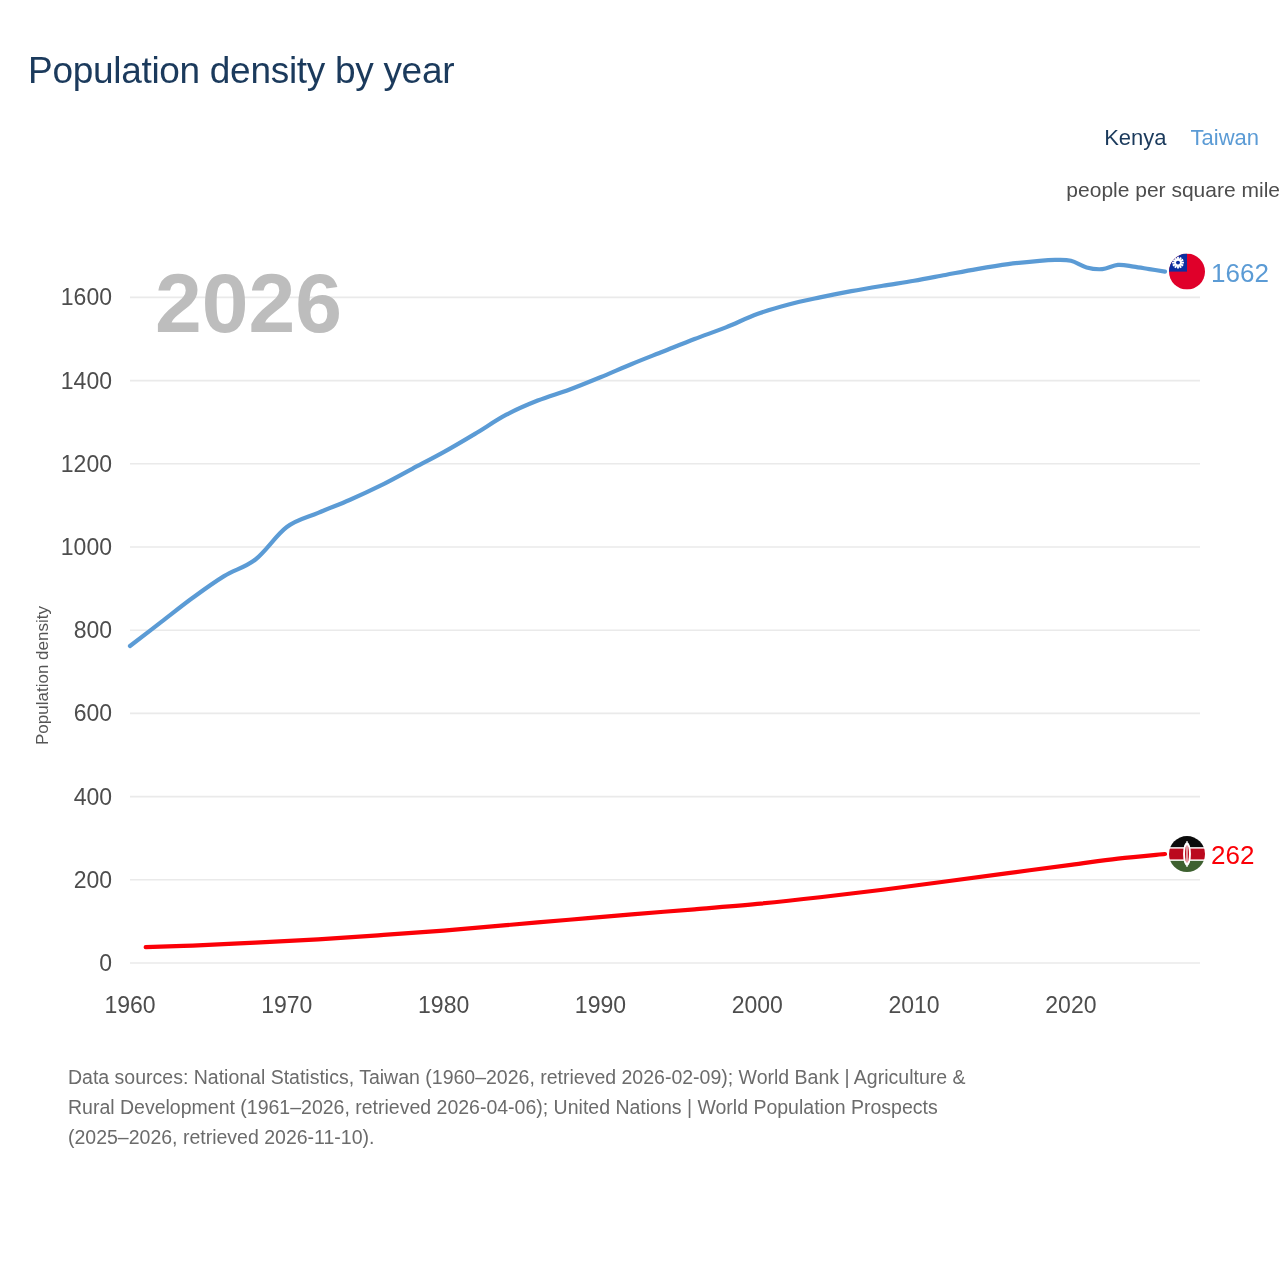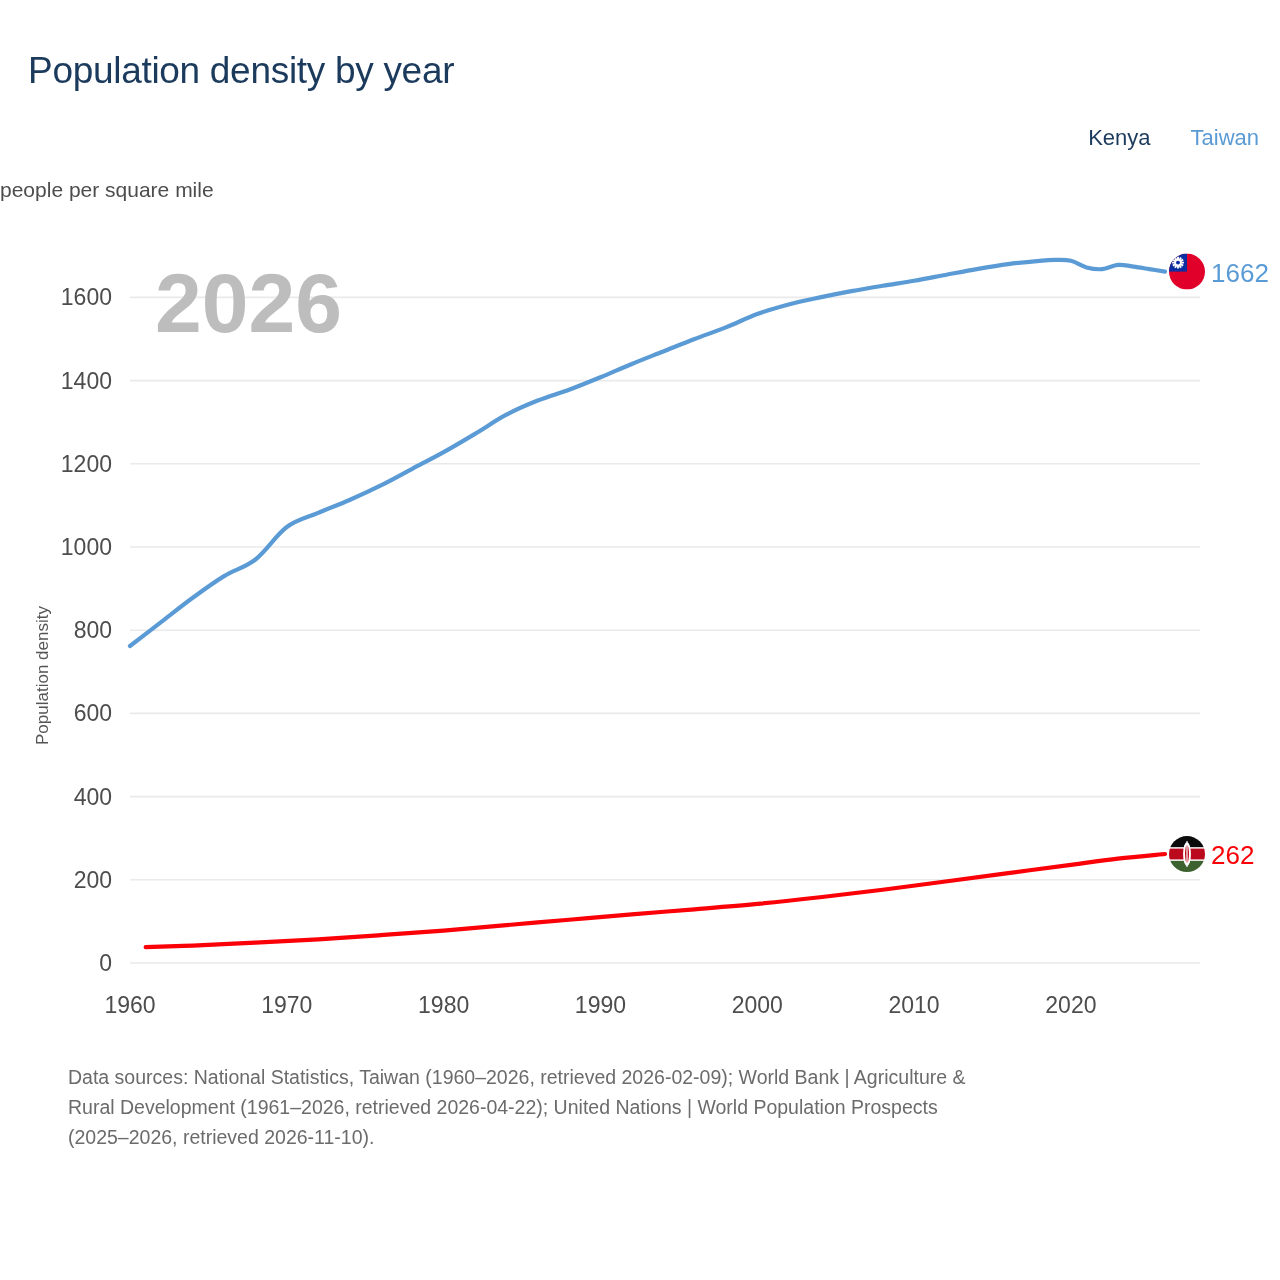--- a/index.html
+++ b/index.html
@@ -41,21 +41,21 @@
     padding: 0 3px 3px 3px;
     text-align: center;
     line-height: 1.05;
   }
   .legend-rule { height: 5px; border-radius: 1px; }
 
   .subtitle {
     position: absolute;
     top: 178px;
     left: 0; width: 1280px;
-    text-align: left;
+    text-align: right;
     font-size: 21px;
     color: #4d4d4d;
   }
   .subtitle span { display: inline-block; transform: translateX(0px); }
 
   .chart-wrap {
     position: absolute;
     left: 0; top: 225px;
     width: 1280px; height: 810px;
   }
@@ -102,21 +102,21 @@
 <div class="page">
 
   <div class="title">Population density by year</div>
 
   <div class="legend">
     <div class="legend-item">
       <div class="legend-label">Kenya</div>
       <div class="legend-rule" id="rule-kenya" style="background: rgb(251, 0, 7);"></div>
     </div>
     <div class="legend-item">
-      <div class="legend-label" style="color: rgb(91, 155, 213); margin-left: 16px;">Taiwan</div>
+      <div class="legend-label" style="color: rgb(91, 155, 213);">Taiwan</div>
       <div class="legend-rule" id="rule-taiwan" style="background: rgb(91, 155, 213);"></div>
     </div>
   </div>
 
   <div class="subtitle">
     <span>people per square mile</span>
   </div>
 
   <div class="chart-wrap">
     <svg id="chart-svg" width="1280" height="810" viewBox="0 0 1280 810">
@@ -201,17 +201,17 @@
               <line x1="1187" y1="616.048" x2="1187" y2="641.9680000000001" stroke="#ffffff" stroke-width="1.2"></line>
             </g>
           </g>
           <text x="1211" y="639.008" class="value-label" fill="#fb0007">262</text>
         </g>
     </svg>
   </div>
 
   <div class="footer">
     <p>Data sources: National Statistics, Taiwan (1960–2026, retrieved 2026-02-09); World Bank | Agriculture &amp;</p>
-    <p>Rural Development (1961–2026, retrieved 2026-04-22); United Nations | World Population Prospects</p>
+    <p>Rural Development (1961–2026, retrieved 2026-04-06); United Nations | World Population Prospects</p>
     <p>(2025–2026, retrieved 2026-11-10).</p>
   </div>
 
 </div>
 
 </body></html>

